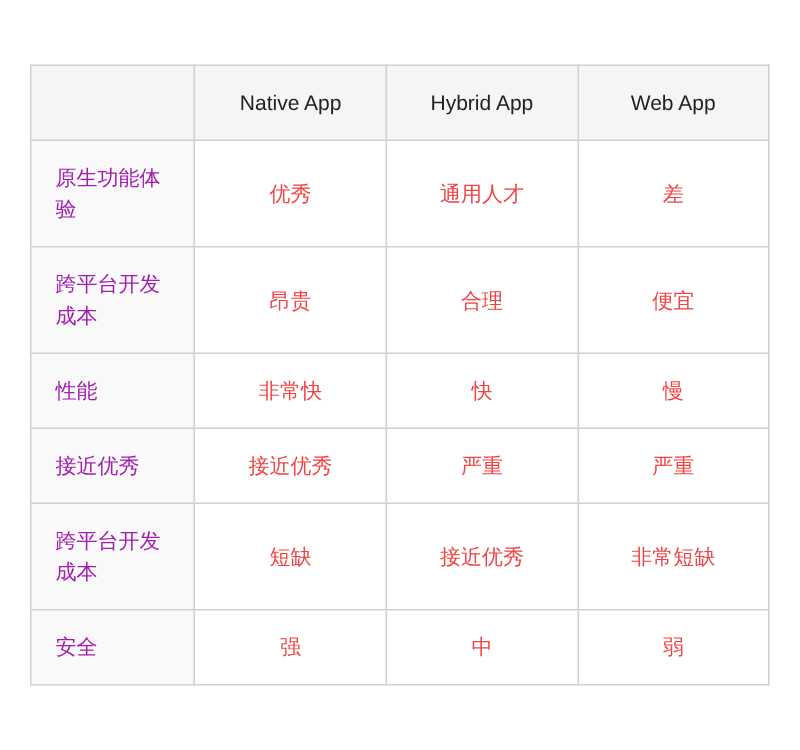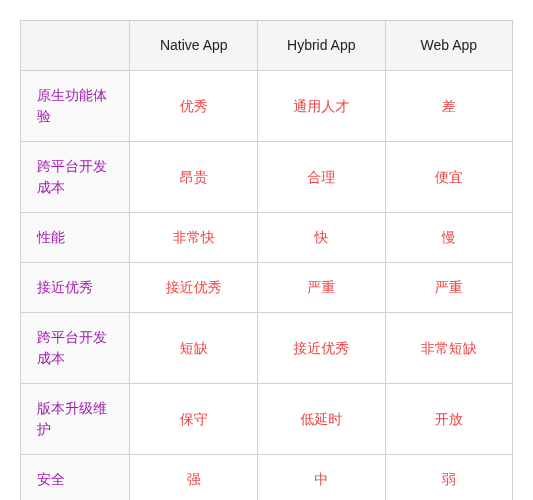--- a/index.html
+++ b/index.html
@@ -96,25 +96,19 @@
         <td>严重</td>
         <td>严重</td>
       </tr>
       <tr>
         <td>跨平台开发成本</td>
         <td>短缺</td>
         <td>接近优秀</td>
         <td>非常短缺</td>
       </tr>
       <tr>
-        <td>版本升级维护</td>
-        <td>保守</td>
-        <td>低延时</td>
-        <td>开放</td>
-      </tr>
-      <tr>
         <td>安全</td>
         <td>强</td>
         <td>中</td>
         <td>弱</td>
       </tr>
     </tbody>
 </table>
 
 </body></html>

